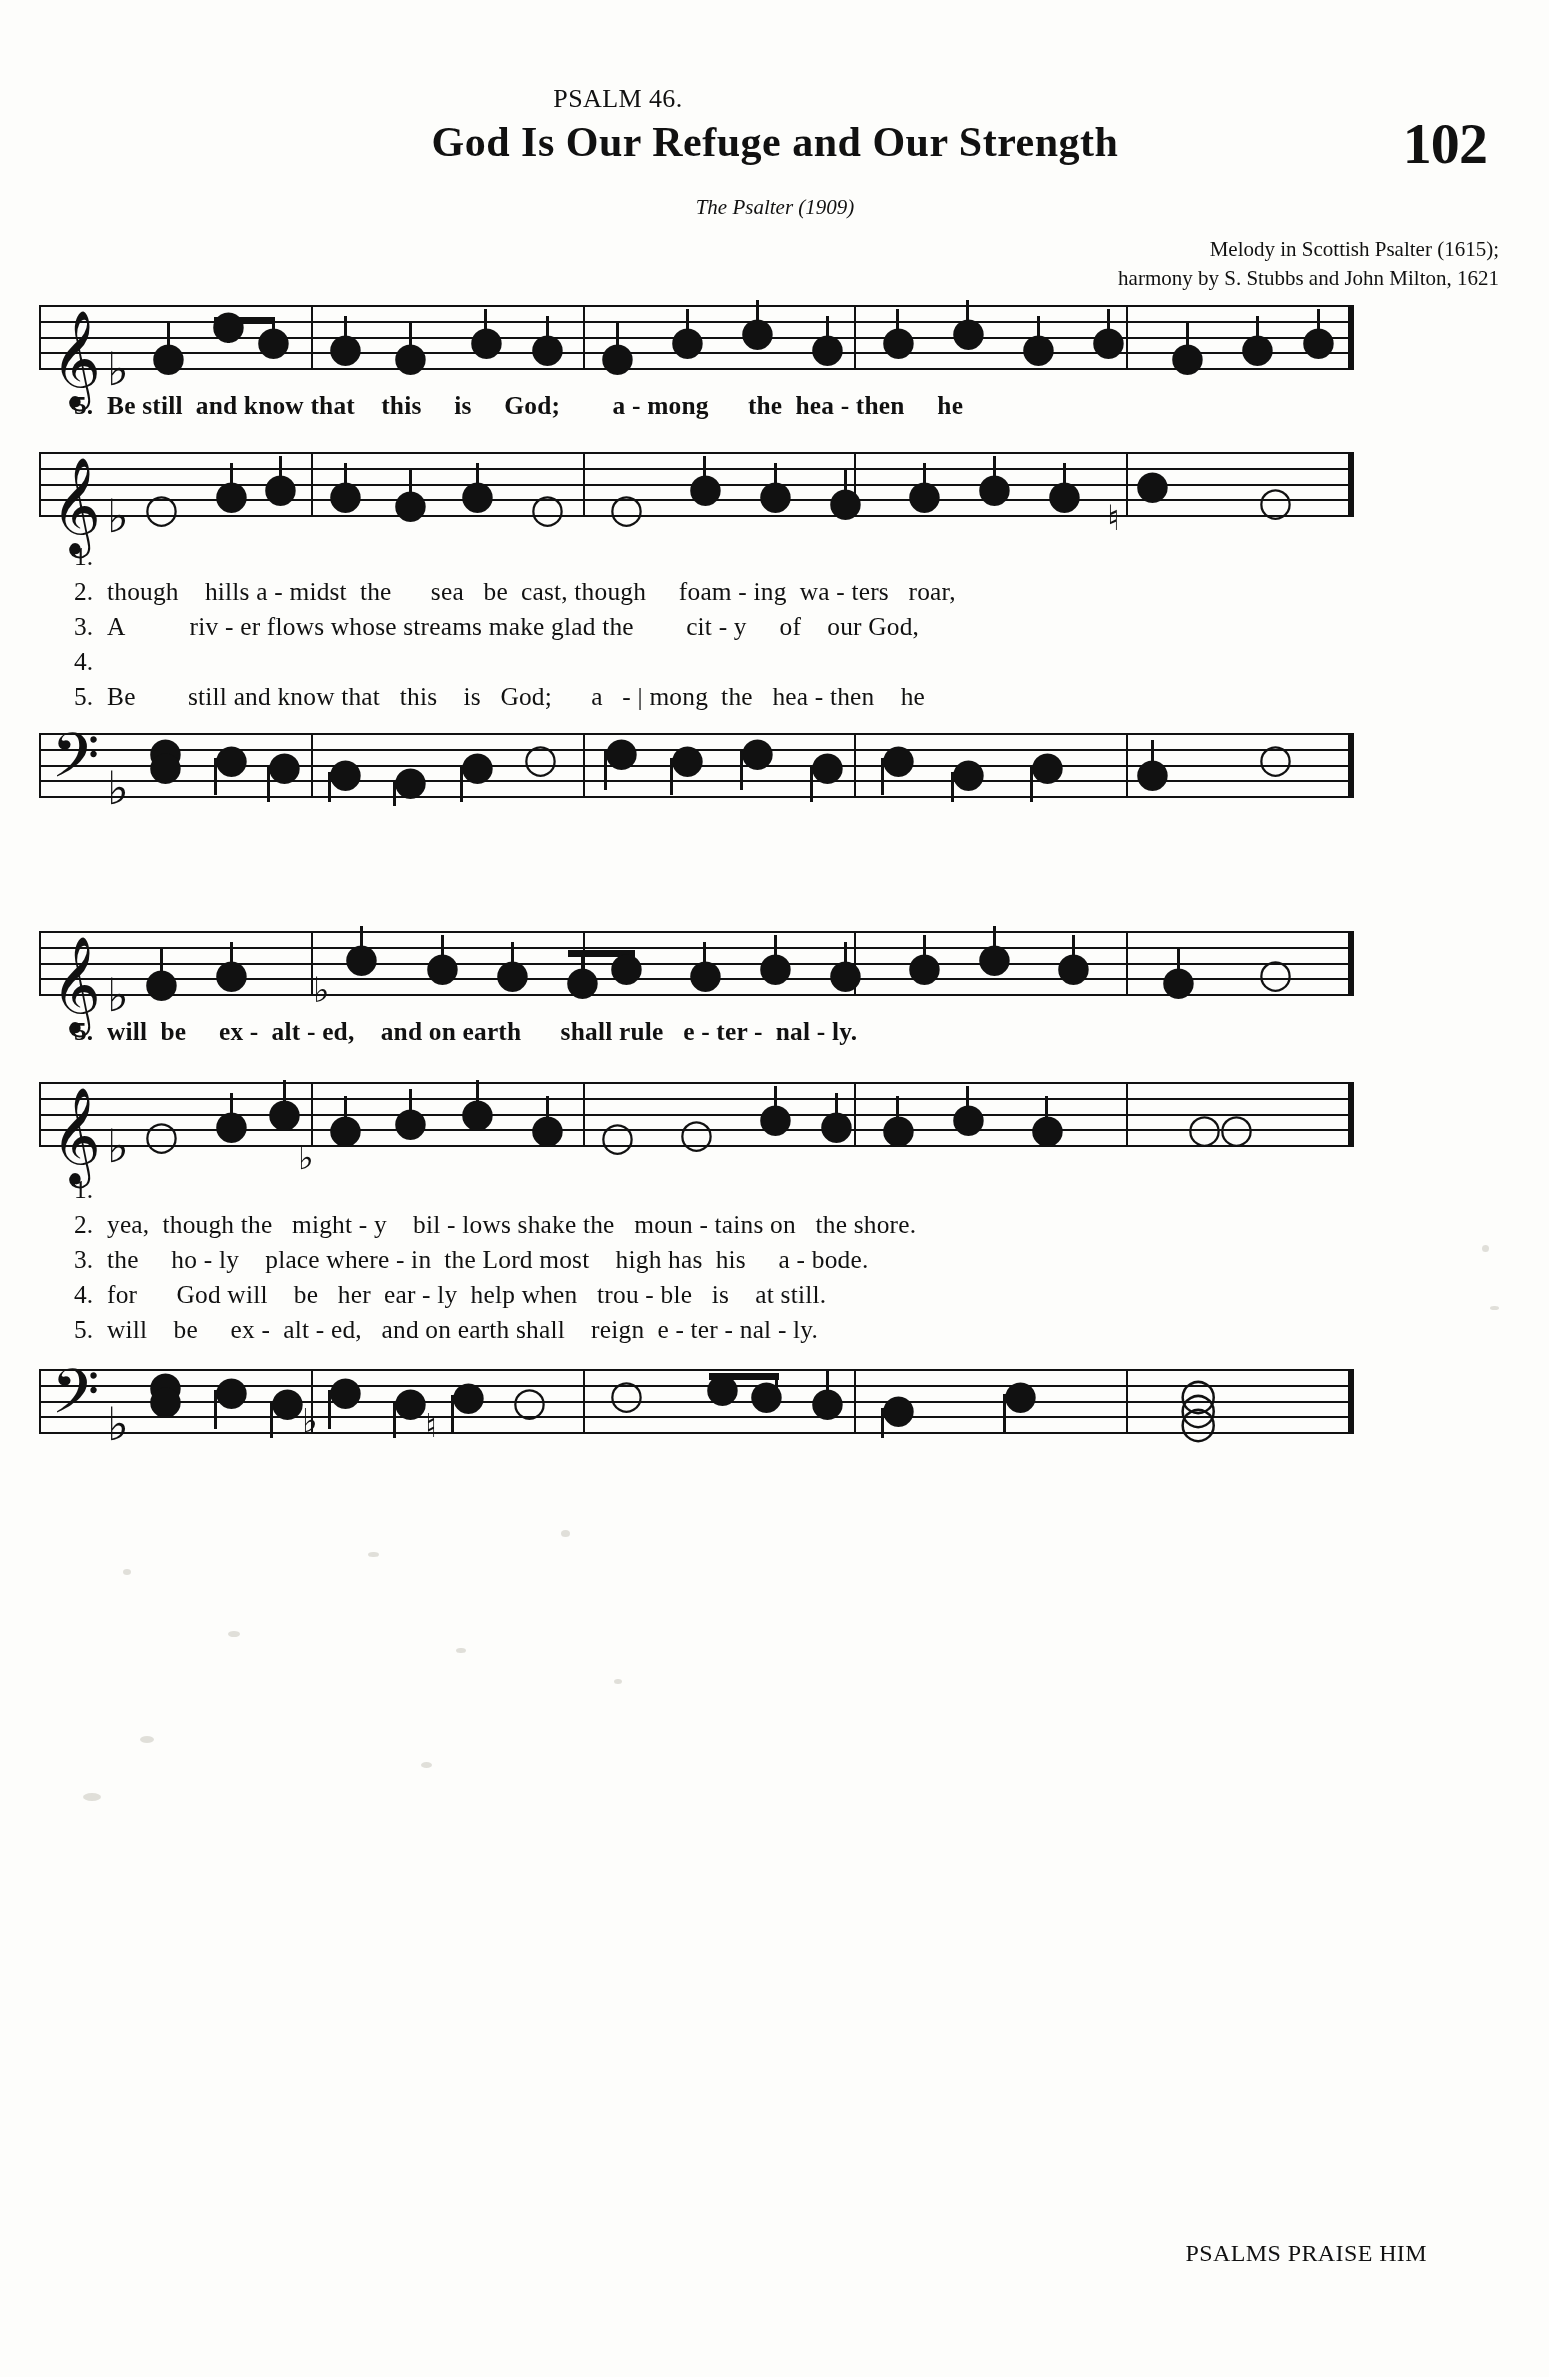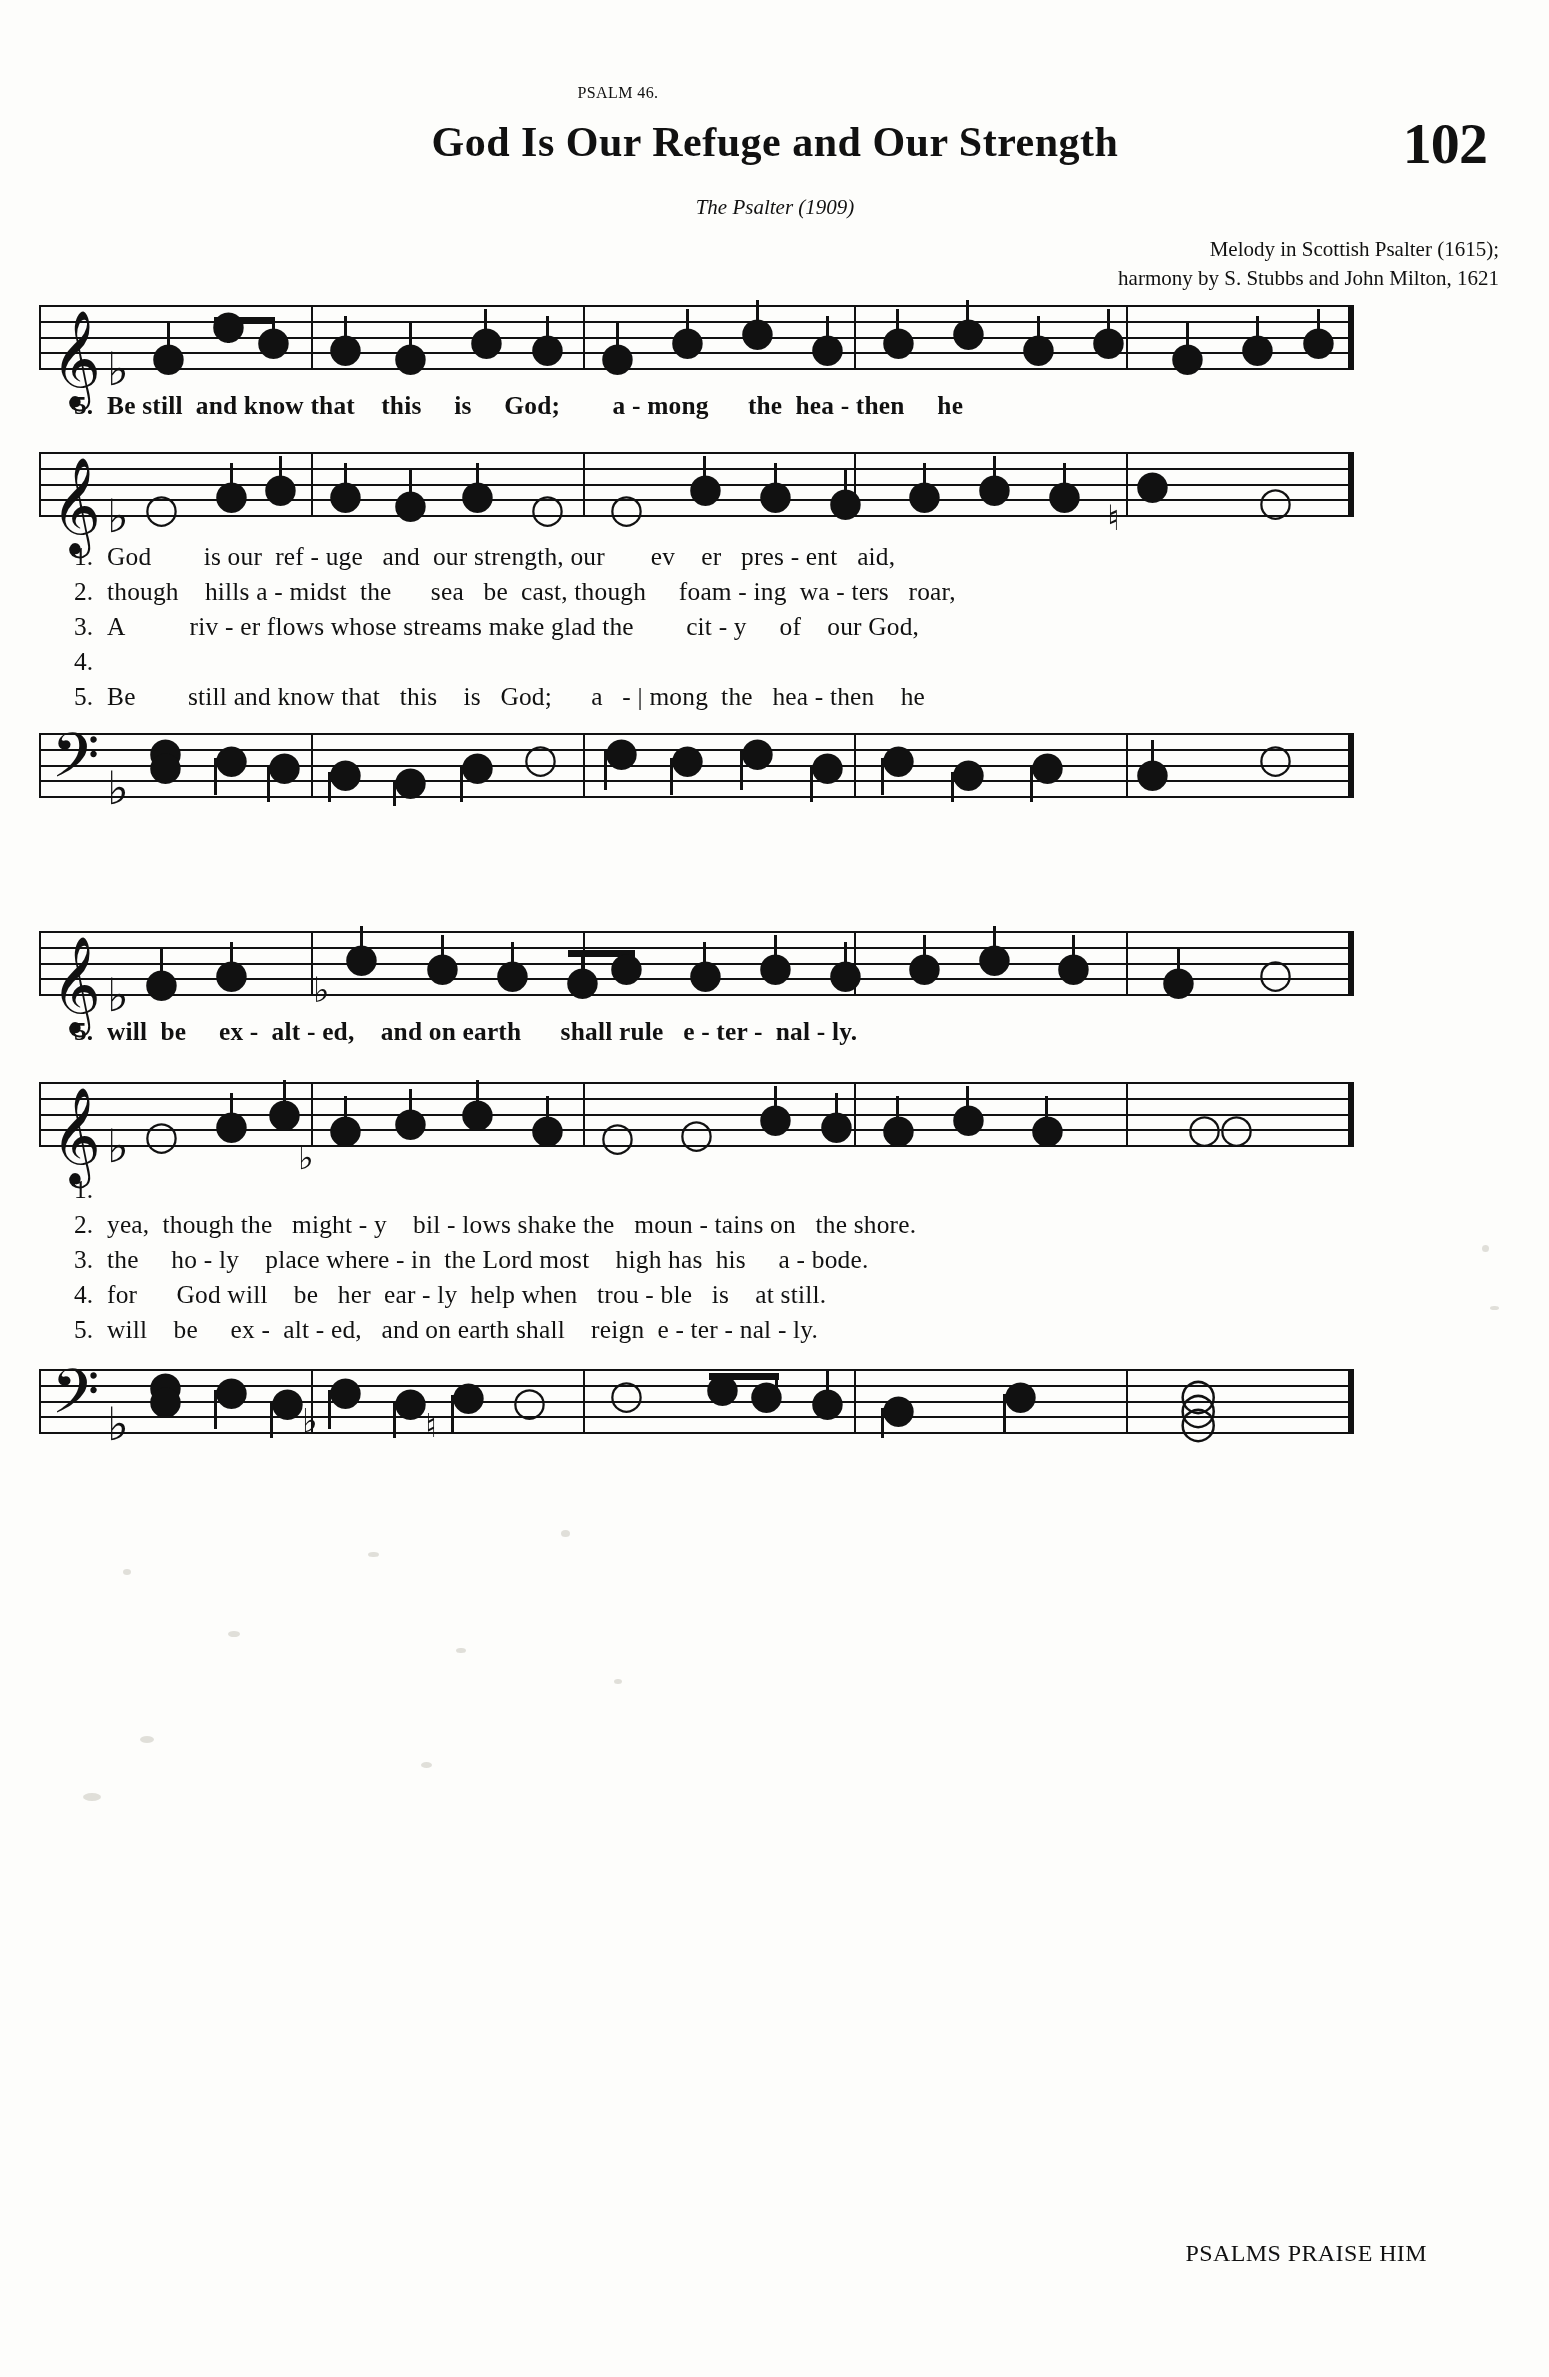--- a/index.html
+++ b/index.html
@@ -21,21 +21,21 @@
     background: #fdfdfb;
   }
 
   
   .psalm-ref {
     position: absolute;
     top: 84px;
     left: 0;
     width: 1236px;
     text-align: center;
-    font-size: 16px;
+    font-size: 26px;
     letter-spacing: 0.4px;
   }
   .hymn-title {
     position: absolute;
     top: 118px;
     left: 0;
     width: 1550px;
     text-align: center;
     font-size: 42px;
     font-weight: bold;
@@ -303,21 +303,20 @@
       <div class="note" style="left:1008px; top:42px;">●</div>
       <div class="stem" style="left:1024px; top:10.5px; height:37px;"></div>
       <div class="note" style="left:1096px; top:32px;">●</div>
       <div class="keysig" style="left:1068px; top:46px; font-size:35px;">♮</div>
       <div class="note" style="left:1219px; top:49px;">○</div>
     </div>
 
     <div class="lyrics" style="top:237px; left:0;">
       <div class="lyric-row">
         <span class="num">1.</span>
-        <span class="txt">God        is our  ref - uge   and  our strength, our       ev    er   pres - ent   aid,</span>
       </div>
       <div class="lyric-row">
         <span class="num">2.</span>
         <span class="txt">though    hills a - midst  the      sea   be  cast, though     foam - ing  wa - ters   roar,</span>
       </div>
       <div class="lyric-row">
         <span class="num">3.</span>
         <span class="txt">A          riv - er flows whose streams make glad the        cit - y     of    our God,</span>
       </div>
       <div class="lyric-row">

